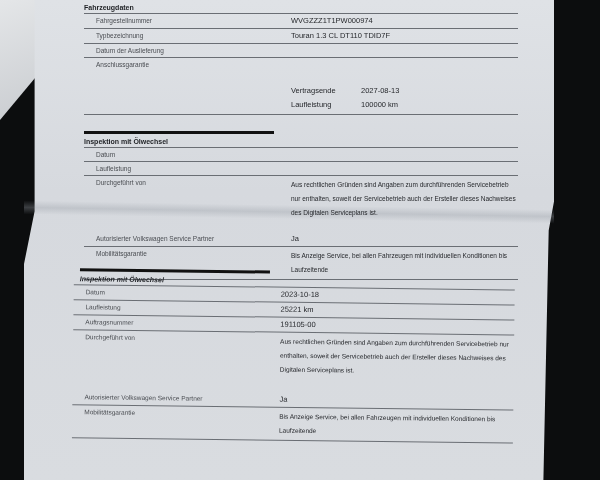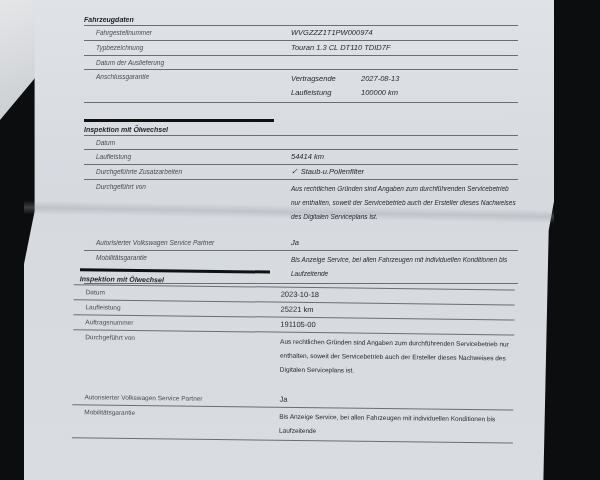--- a/index.html
+++ b/index.html
@@ -21,21 +21,21 @@
     }
     .fold {
       position: absolute; left: 24px; top: 205px; width: 530px; height: 14px;
       background: linear-gradient(180deg, rgba(160,165,172,0.0), rgba(150,156,164,0.35), rgba(200,204,210,0.0));
       transform: skewY(1deg);
     }
     .sheet {
       position: absolute; left: 70px; width: 448px;
       font-size: 7px;
     }
-    .sheet.top { top: 12px; font-style: italic; }
+    .sheet.top { top: 0px; }
     .sheet.bottom { top: 268px; left: 60px; width: 455px; transform: rotate(0.7deg); transform-origin: left top; }
     .sec-title {
       font-weight: bold; font-size: 7px; color: #1e2024;
       padding: 4px 0 2px 14px;
     }
     .sec-bar {
       height: 3px; background: #111; width: 190px; margin-left: 14px; margin-top: 8px;
     }
     .sheet.bottom .sec-bar { margin-left: 20px; margin-top: 0; }
     .sheet.bottom .sec-title { padding-left: 20px; font-style: italic; }
@@ -74,45 +74,38 @@
   <div class="row">
     <div class="lbl">Typbezeichnung</div>
     <div class="val">Touran 1.3 CL DT110 TDID7F</div>
   </div>
   <div class="row">
     <div class="lbl">Datum der Auslieferung</div>
   </div>
   <div class="row last">
     <div class="lbl">Anschlussgarantie</div>
     <div class="val">
-      <div class="kv" style="line-height:14px;">
+      <div class="kv" style="line-height:14px;margin-top:24px;">
         <span class="k">Vertragsende</span>
         <span>2027-08-13</span>
       </div>
       <div class="kv" style="line-height:14px;">
         <span class="k">Laufleistung</span>
         <span>100000 km</span>
       </div>
     </div>
   </div>
 
   <div class="sec-bar" style="margin-top:16px;"></div>
   <div class="sec-title">Inspektion mit Ölwechsel</div>
   <div class="row">
     <div class="lbl">Datum</div>
   </div>
   <div class="row">
     <div class="lbl">Laufleistung</div>
-    <div class="val">54414 km</div>
-  </div>
-  <div class="row">
-    <div class="lbl">Durchgeführte Zusatzarbeiten</div>
-    <div class="val">
-      <span class="check">✓</span><span>Staub-u.Pollenfilter</span>
-    </div>
   </div>
   <div class="row">
     <div class="lbl">Durchgeführt von</div>
     <div class="val">
         <div class="para">Aus rechtlichen Gründen sind Angaben zum durchführenden Servicebetrieb nur enthalten, soweit der Servicebetrieb auch der Ersteller dieses Nachweises des Digitalen Serviceplans ist.</div>
       </div>
   </div>
   <div class="gap"></div>
   <div class="row plain">
     <div class="lbl">Autorisierter Volkswagen Service Partner</div>

